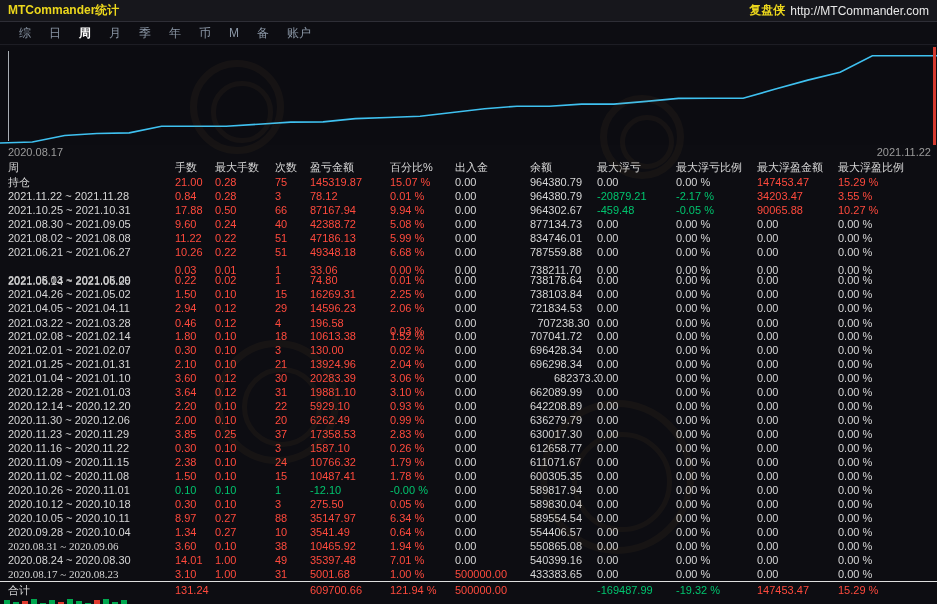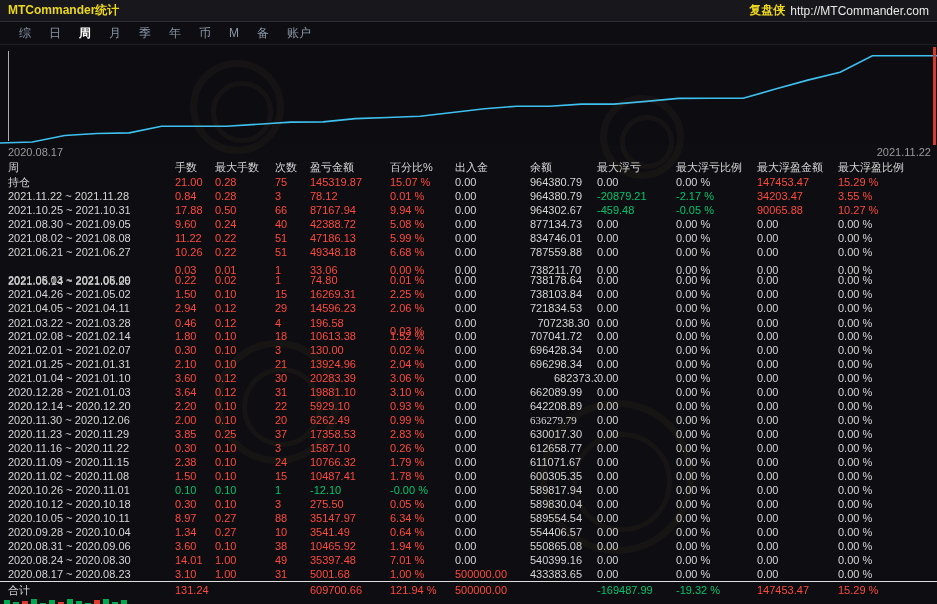--- a/index.html
+++ b/index.html
@@ -343,21 +343,21 @@
           <span class="cell" style="color: rgb(214, 214, 214);">0.00 %</span>
         </div>
         <div class="trow">
           <span class="cell" style="color: rgb(214, 214, 214);">2020.11.30 ~ 2020.12.06</span>
           <span class="cell" style="color: rgb(255, 74, 61);">2.00</span>
           <span class="cell" style="color: rgb(255, 74, 61);">0.10</span>
           <span class="cell" style="color: rgb(255, 74, 61);">20</span>
           <span class="cell" style="color: rgb(255, 74, 61);">6262.49</span>
           <span class="cell" style="color: rgb(255, 74, 61);">0.99 %</span>
           <span class="cell" style="color: rgb(214, 214, 214);">0.00</span>
-          <span class="cell" style="color: rgb(214, 214, 214); font-family: Liberation Serif, serif;">636279.79</span>
+          <span class="cell" style="color: rgb(214, 214, 214);">636279.79</span>
           <span class="cell" style="color: rgb(214, 214, 214);">0.00</span>
           <span class="cell" style="color: rgb(214, 214, 214);">0.00 %</span>
           <span class="cell" style="color: rgb(214, 214, 214);">0.00</span>
           <span class="cell" style="color: rgb(214, 214, 214);">0.00 %</span>
         </div>
         <div class="trow">
           <span class="cell" style="color: rgb(214, 214, 214);">2020.11.23 ~ 2020.11.29</span>
           <span class="cell" style="color: rgb(255, 74, 61);">3.85</span>
           <span class="cell" style="color: rgb(255, 74, 61);">0.25</span>
           <span class="cell" style="color: rgb(255, 74, 61);">37</span>
@@ -462,21 +462,21 @@
           <span class="cell" style="color: rgb(255, 74, 61);">3541.49</span>
           <span class="cell" style="color: rgb(255, 74, 61);">0.64 %</span>
           <span class="cell" style="color: rgb(214, 214, 214);">0.00</span>
           <span class="cell" style="color: rgb(214, 214, 214);">554406.57</span>
           <span class="cell" style="color: rgb(214, 214, 214);">0.00</span>
           <span class="cell" style="color: rgb(214, 214, 214);">0.00 %</span>
           <span class="cell" style="color: rgb(214, 214, 214);">0.00</span>
           <span class="cell" style="color: rgb(214, 214, 214);">0.00 %</span>
         </div>
         <div class="trow">
-          <span class="cell" style="color: rgb(214, 214, 214);">2020.08.31 ~ 2020.09.06</span>
+          <span class="cell" style="color: rgb(214, 214, 214); font-family: Liberation Serif, serif;">2020.08.31 ~ 2020.09.06</span>
           <span class="cell" style="color: rgb(255, 74, 61);">3.60</span>
           <span class="cell" style="color: rgb(255, 74, 61);">0.10</span>
           <span class="cell" style="color: rgb(255, 74, 61);">38</span>
           <span class="cell" style="color: rgb(255, 74, 61);">10465.92</span>
           <span class="cell" style="color: rgb(255, 74, 61);">1.94 %</span>
           <span class="cell" style="color: rgb(214, 214, 214);">0.00</span>
           <span class="cell" style="color: rgb(214, 214, 214);">550865.08</span>
           <span class="cell" style="color: rgb(214, 214, 214);">0.00</span>
           <span class="cell" style="color: rgb(214, 214, 214);">0.00 %</span>
           <span class="cell" style="color: rgb(214, 214, 214);">0.00</span>
@@ -490,21 +490,21 @@
           <span class="cell" style="color: rgb(255, 74, 61);">35397.48</span>
           <span class="cell" style="color: rgb(255, 74, 61);">7.01 %</span>
           <span class="cell" style="color: rgb(214, 214, 214);">0.00</span>
           <span class="cell" style="color: rgb(214, 214, 214);">540399.16</span>
           <span class="cell" style="color: rgb(214, 214, 214);">0.00</span>
           <span class="cell" style="color: rgb(214, 214, 214);">0.00 %</span>
           <span class="cell" style="color: rgb(214, 214, 214);">0.00</span>
           <span class="cell" style="color: rgb(214, 214, 214);">0.00 %</span>
         </div>
         <div class="trow">
-          <span class="cell" style="color: rgb(214, 214, 214);">2020.08.17 ~ 2020.08.23</span>
+          <span class="cell" style="color: rgb(214, 214, 214); font-family: Liberation Serif, serif;">2020.08.17 ~ 2020.08.23</span>
           <span class="cell" style="color: rgb(255, 74, 61);">3.10</span>
           <span class="cell" style="color: rgb(255, 74, 61);">1.00</span>
           <span class="cell" style="color: rgb(255, 74, 61);">31</span>
           <span class="cell" style="color: rgb(255, 74, 61);">5001.68</span>
           <span class="cell" style="color: rgb(255, 74, 61);">1.00 %</span>
           <span class="cell" style="color: rgb(255, 74, 61);">500000.00</span>
           <span class="cell" style="color: rgb(214, 214, 214);">433383.65</span>
           <span class="cell" style="color: rgb(214, 214, 214);">0.00</span>
           <span class="cell" style="color: rgb(214, 214, 214);">0.00 %</span>
           <span class="cell" style="color: rgb(214, 214, 214);">0.00</span>

